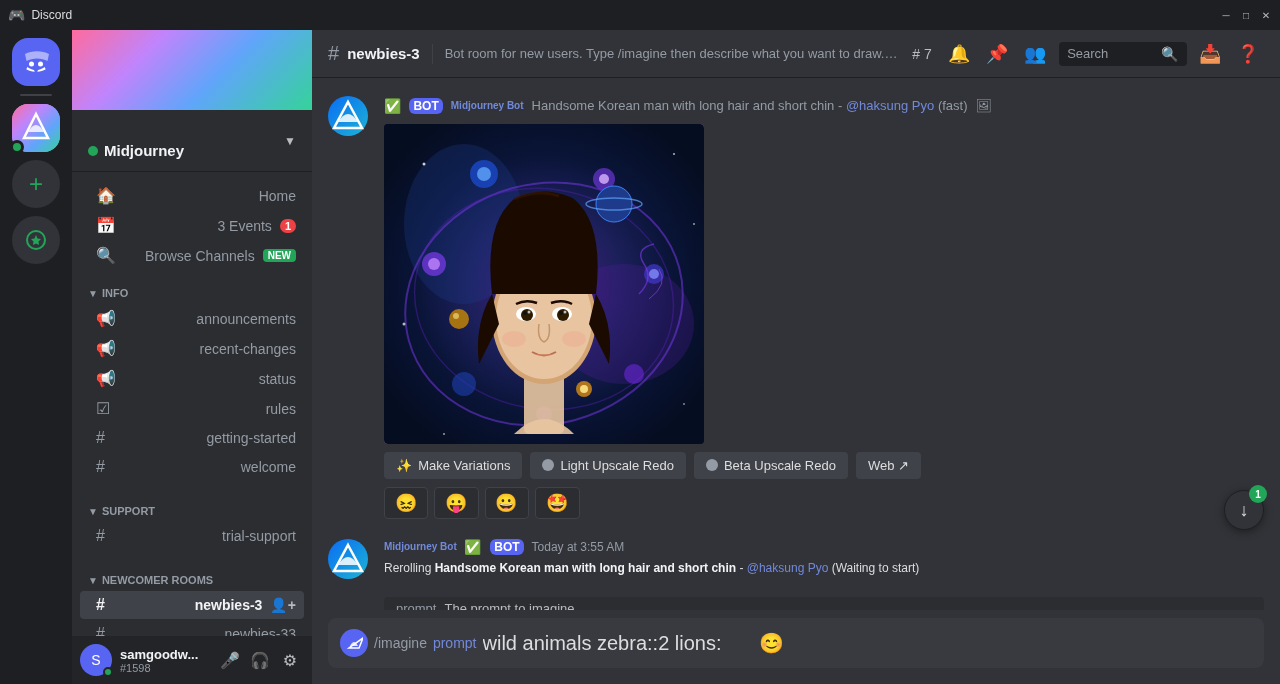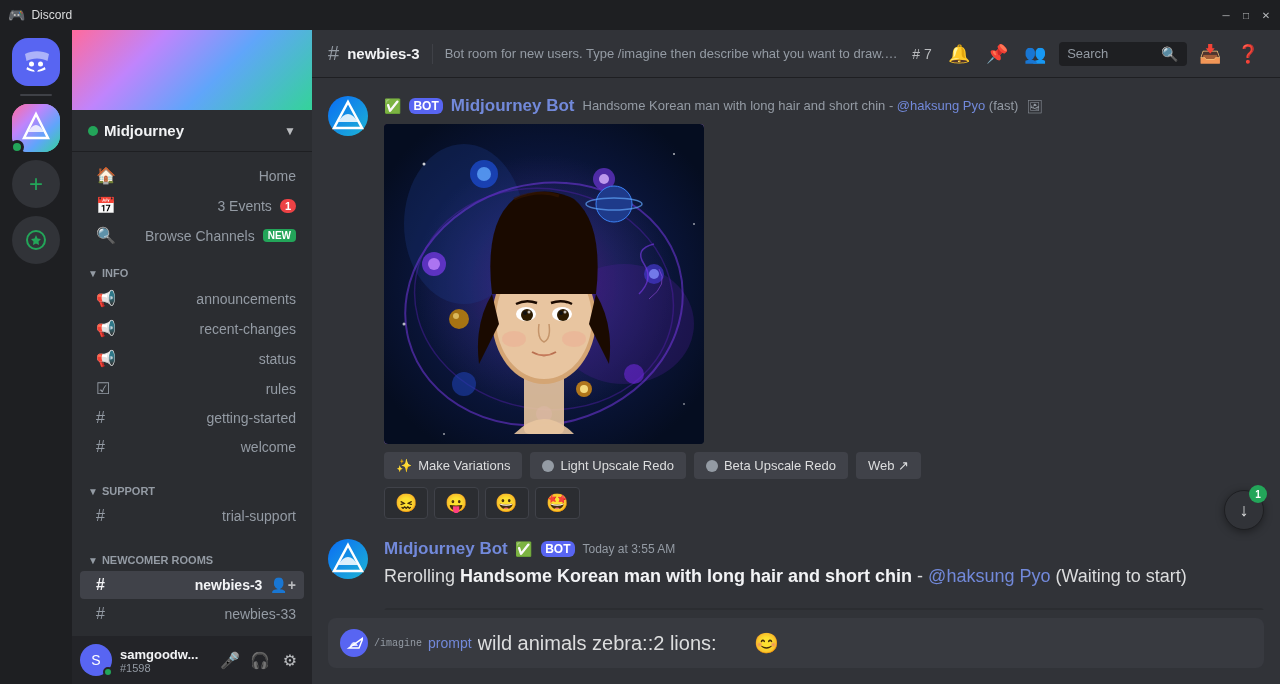--- a/index.html
+++ b/index.html
@@ -344,37 +344,37 @@
       align-items: center;
       justify-content: center;
       font-size: 18px;
     }
     .message-avatar.midjourney-bot {
       background: linear-gradient(135deg, #0a6cf5, #1db4d4);
       font-size: 22px;
     }
     .message-content { flex: 1; }
     .message-header { display: flex; align-items: center; gap: 8px; margin-bottom: 4px; flex-wrap: wrap; }
-    .message-username { font-weight: 600; font-size: 17px; color: #f2f3f5; }
+    .message-username { font-weight: 600; font-size: 10px; color: #f2f3f5; }
     .message-username.bot-name { color: #7289da; }
     .bot-badge {
       background: #5865f2;
       color: white;
       font-size: 12px;
       font-weight: 700;
       padding: 1px 4px;
       border-radius: 6px;
       text-transform: uppercase;
     }
     .verified-badge {
       color: #5865f2;
       font-size: 14px;
     }
     .message-timestamp { color: #949ba4; font-size: 12px; }
-    .message-text { font-size: 18px; line-height: 1.5; color: #dcddde; }
+    .message-text { font-size: 12px; line-height: 1.5; color: #dcddde; }
     .message-text strong { color: #f2f3f5; }
     .mention { color: #7289da; }
 
     
     .image-attachment {
       margin-top: 8px;
       border-radius: 4px;
       overflow: hidden;
       width: 320px;
     }
@@ -498,22 +498,21 @@
       background: #5865f2;
       display: flex;
       align-items: center;
       justify-content: center;
       font-size: 14px;
       color: white;
       flex-shrink: 0;
     }
     .slash-cmd-name {
       color: #949ba4;
-      font-size: 10px;
-      font-family: Liberation Mono, monospace;
+      font-size: 14px;
     }
     .slash-cmd-prompt-label {
       color: #7289da;
       font-size: 14px;
       font-weight: 500;
     }
     .slash-cmd-input {
       background: transparent;
       border: none;
       outline: none;
@@ -591,21 +590,21 @@
       <svg width="22" height="22" viewBox="0 0 22 22" fill="currentColor">
         <circle cx="11" cy="11" r="9" fill="none" stroke="currentColor" stroke-width="2"></circle>
         <path d="M11 6 L12.5 9.5 L16 10 L13.5 12.5 L14 16 L11 14.5 L8 16 L8.5 12.5 L6 10 L9.5 9.5 Z"></path>
       </svg>
     </div>
   </div>
 
   <div class="channel-sidebar">
     <div class="server-banner"></div>
     <div class="server-header">
-      <div style="display:flex;align-items:center;gap:6px;">
+      <div style="display:flex;align-items:center;gap:6px;margin-top:20px;">
         <div style="width:10px;height:10px;border-radius:50%;background:#23a559;"></div>
         <span class="server-name">Midjourney</span>
       </div>
       <span class="server-header-arrow">▼</span>
     </div>
 
     <div class="channel-list">
 
       <div class="channel-item">
         <span class="channel-icon">🏠</span>

